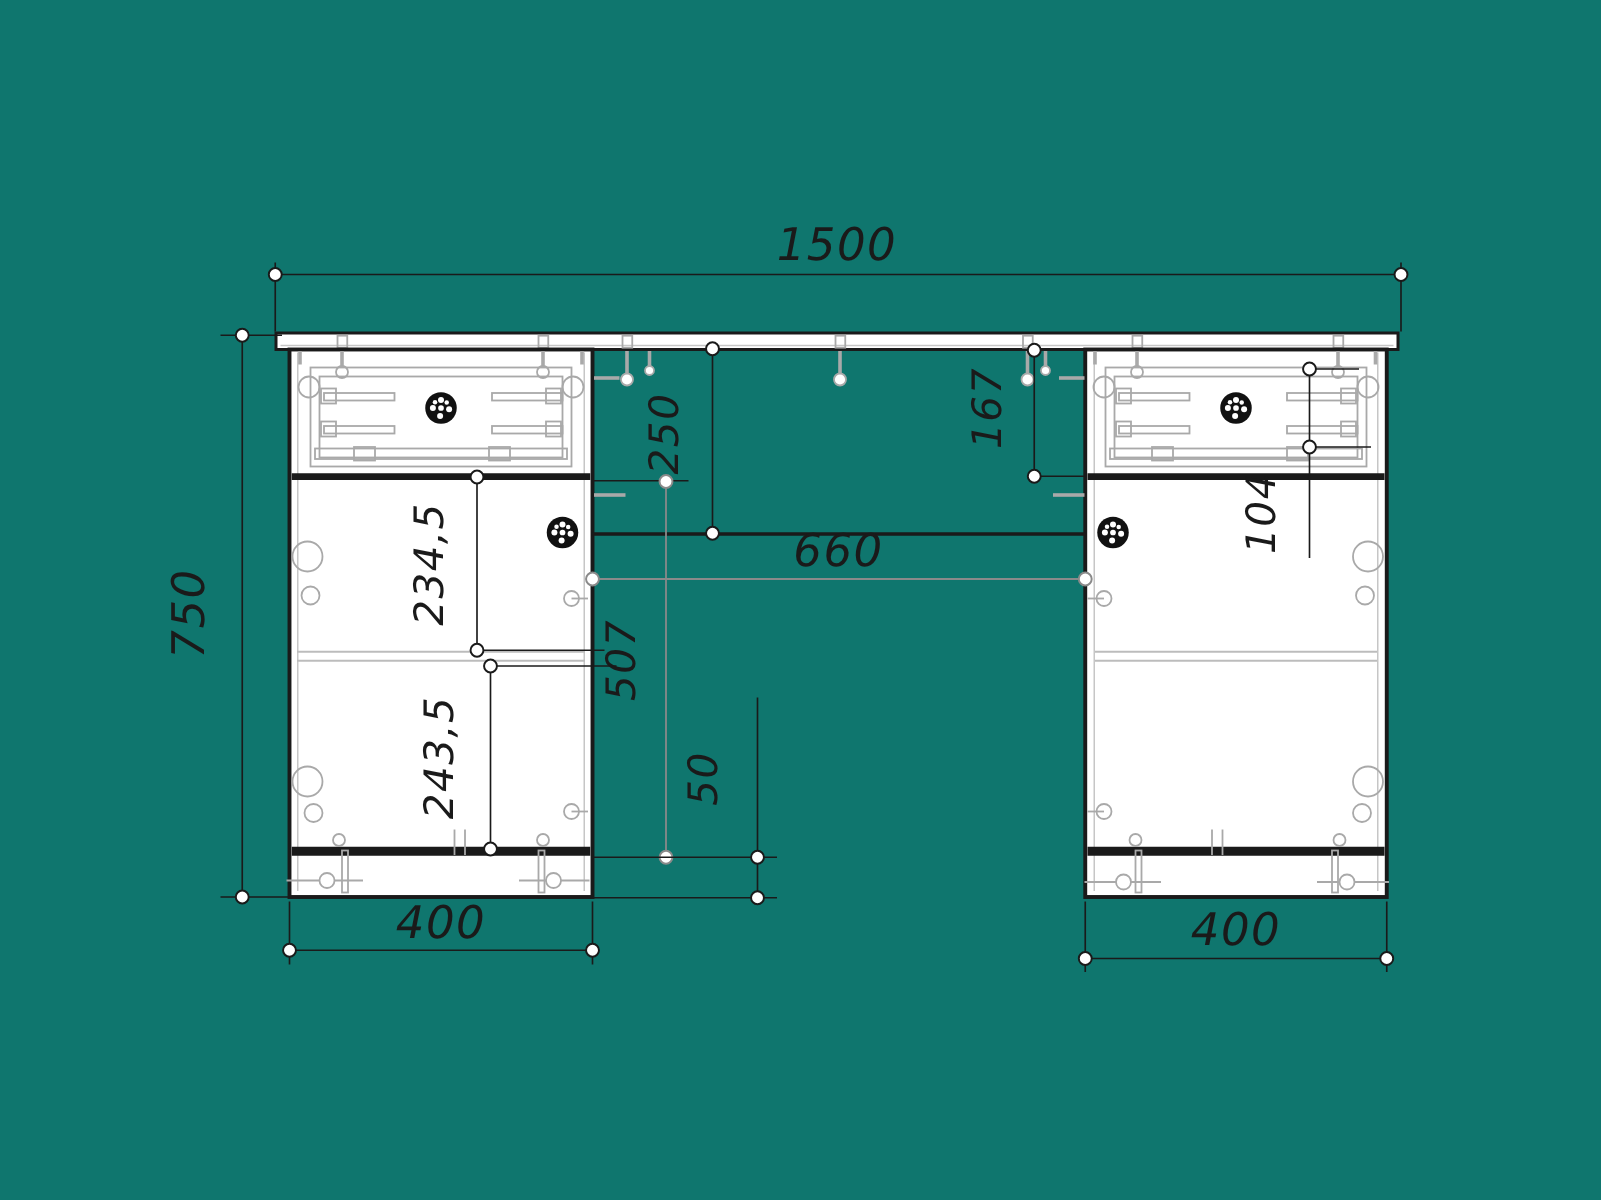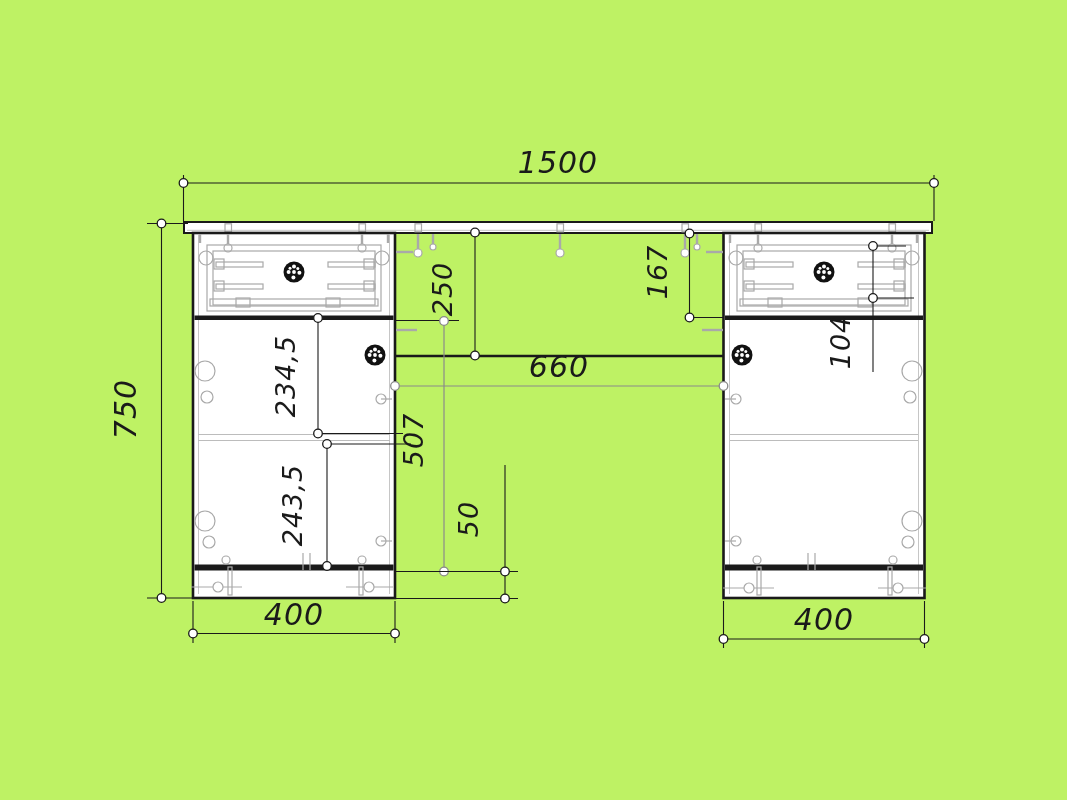--- a/index.html
+++ b/index.html
@@ -1,19 +1,19 @@
 <!DOCTYPE html>
 <html><head>
 <meta charset="utf-8">
 <style>
   html,body { margin:0; padding:0; background:#fff; }
   .canvas {
     position:relative;
     width:1067px; height:800px;
-    background:#bef264;
+    background:#0f766e;
     font-family:"DejaVu Sans", sans-serif;
     overflow:hidden;
   }
   svg { display:block; }
   .ln   { stroke:#1a1a1a; stroke-width:1.1; fill:none; }
   .lng  { stroke:#8a8a8a; stroke-width:1.2; fill:none; }
   .outline { stroke:#1a1a1a; stroke-width:2.6; fill:#ffffff; }
   .topband { stroke:#1a1a1a; stroke-width:2; fill:#ffffff; }
   .band { fill:#1a1a1a; stroke:none; }
   .rail { stroke:#1a1a1a; stroke-width:2.3; fill:none; }

